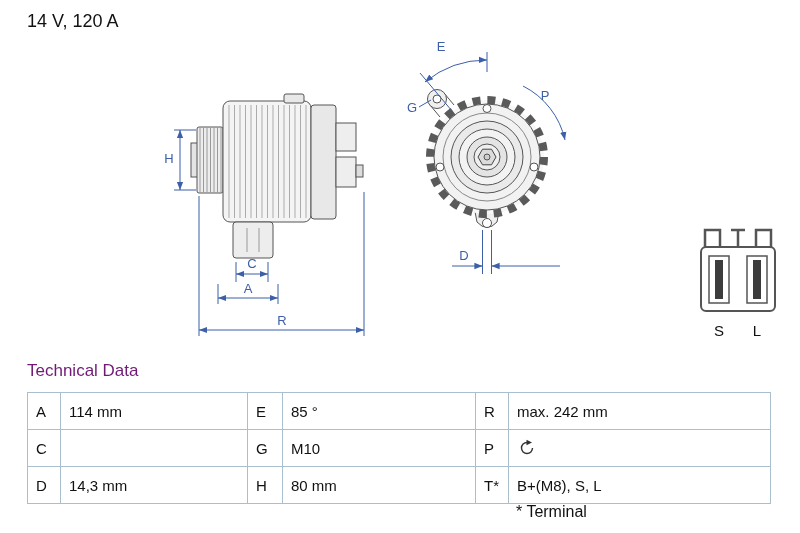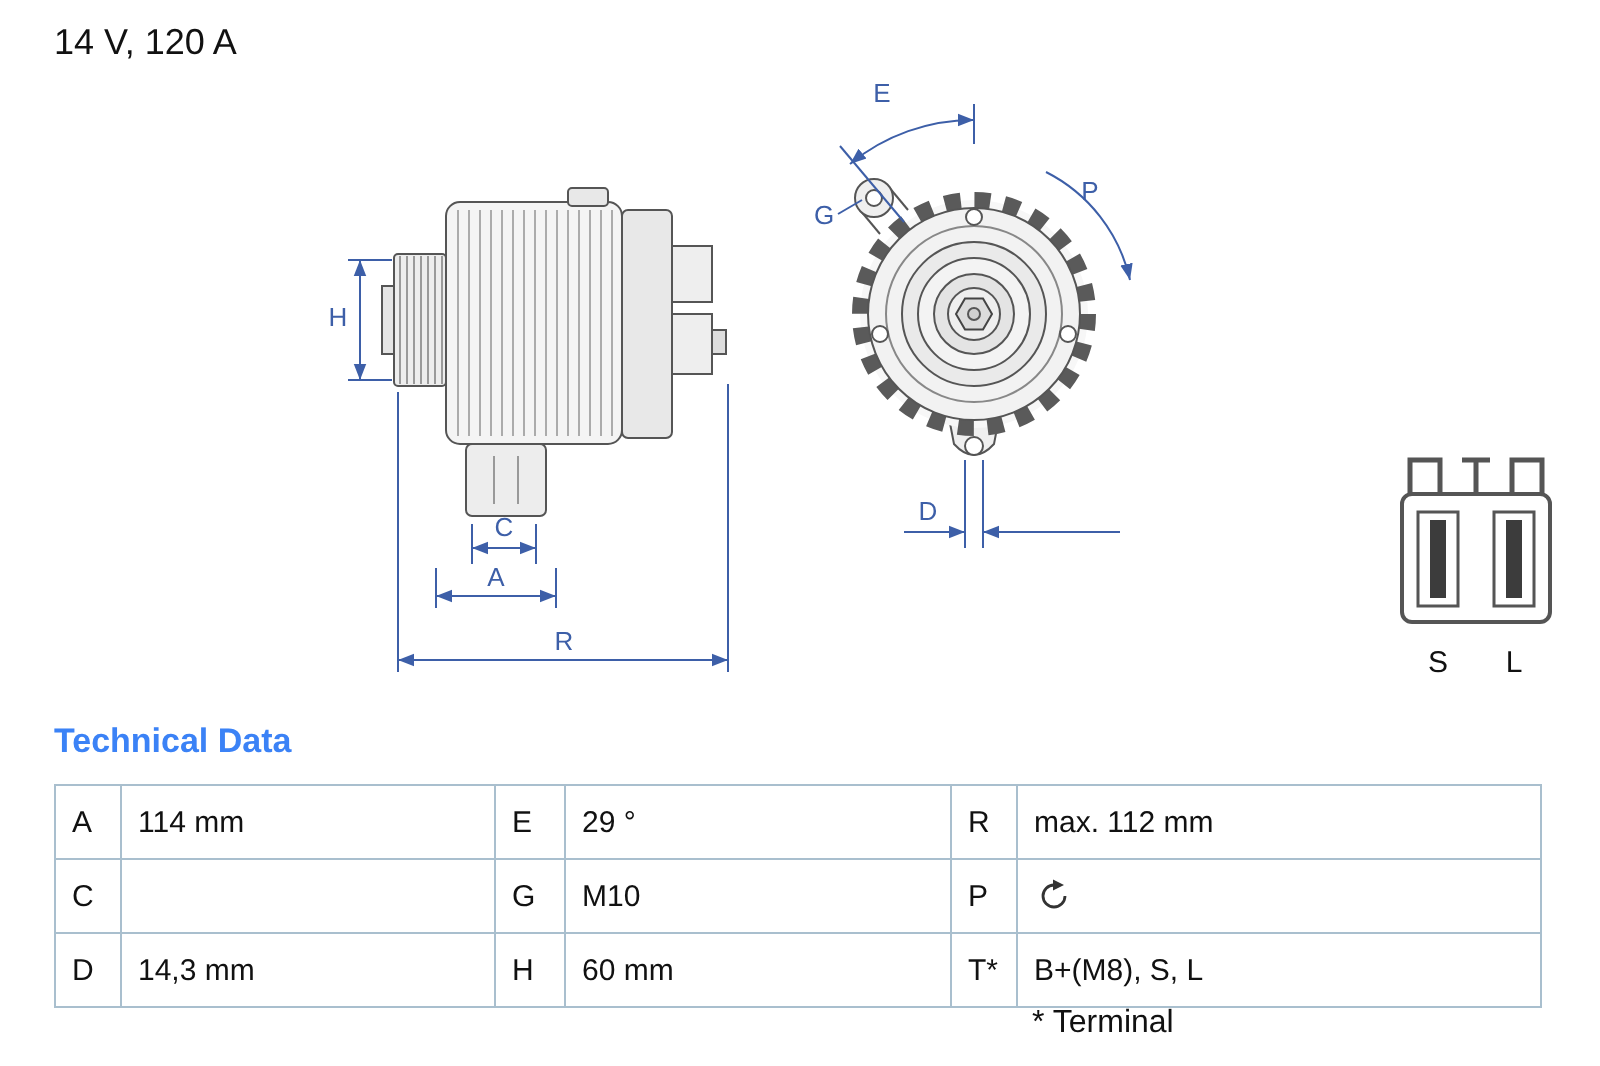--- a/index.html
+++ b/index.html
@@ -6,21 +6,21 @@
   body { font-family:"Liberation Sans", sans-serif; color:#111; }
   .page { position:relative; width:800px; height:533px; background:#fff; overflow:hidden; }
 
   .rating { position:absolute; left:27px; top:11px; font-size:18px; color:#111; }
 
   .drawing-svg { position:absolute; left:0; top:0; width:800px; height:360px; }
   svg text { font-family:"Liberation Sans", sans-serif; }
   .dimtxt { fill:#3d5fa8; font-size:13px; }
   .conn-lbl { fill:#111; font-size:15px; }
 
-  .section-heading { position:absolute; left:27px; top:361px; font-size:17px; font-weight:bold; color:#3b82f6; }
+  .section-heading { position:absolute; left:27px; top:361px; font-size:17px; font-weight:normal; color:#701a75; }
 
   table.tech { position:absolute; left:27px; top:392px; width:743px; border-collapse:collapse; table-layout:fixed; font-size:15px; color:#111; }
   table.tech td { border:1px solid #a9bfce; height:32px; padding:2px 6px 2px 8px; vertical-align:middle; background:#fff; overflow:hidden; white-space:nowrap; }
   td.lblcell { }
   .footnote { position:absolute; left:516px; top:503px; font-size:16px; color:#111; }
   .rot-icon { display:inline-block; vertical-align:middle; }
 </style>
 </head>
 <body>
 
@@ -136,42 +136,42 @@
       <col style="width:35px">
         <col style="width:193px">
       <col style="width:33px">
         <col style="width:262px">
     </colgroup>
     <tbody>
       <tr>
         <td class="lblcell">A</td>
         <td>114 mm</td>
         <td class="lblcell">E</td>
-        <td>29 °</td>
+        <td>85 °</td>
         <td class="lblcell">R</td>
-        <td>max. 112 mm</td>
+        <td>max. 242 mm</td>
       </tr>
       <tr>
         <td class="lblcell">C</td>
         <td></td>
         <td class="lblcell">G</td>
         <td>M10</td>
         <td class="lblcell">P</td>
         <td>
           <svg class="rot-icon" width="20" height="20" viewBox="0 0 20 20">
             <path d="M15.5 10 A5.5 5.5 0 1 1 10 4.5" fill="none" stroke="#333" stroke-width="1.4"></path>
             <path d="M9.5 1.8 L15 4.5 L9.5 7.2 Z" fill="#333"></path>
           </svg>
         </td>
       </tr>
       <tr>
         <td class="lblcell">D</td>
         <td>14,3 mm</td>
         <td class="lblcell">H</td>
-        <td>60 mm</td>
+        <td>80 mm</td>
         <td class="lblcell">T*</td>
         <td>B+(M8), S, L</td>
       </tr>
     </tbody>
   </table>
 
   <div class="footnote">* Terminal</div>
 
 </div>
 

